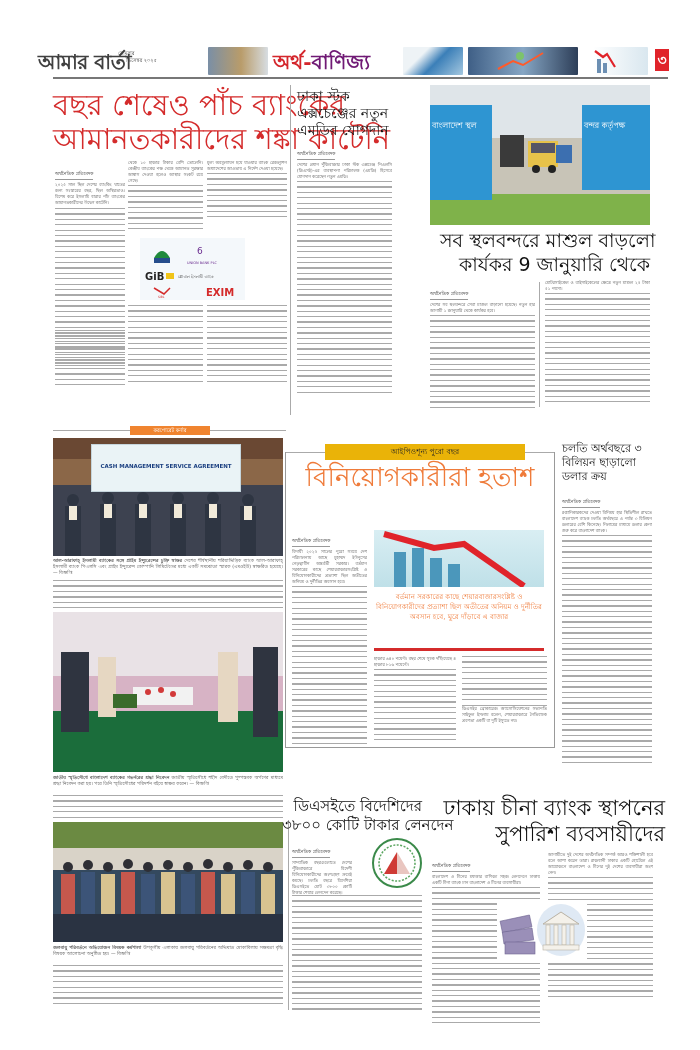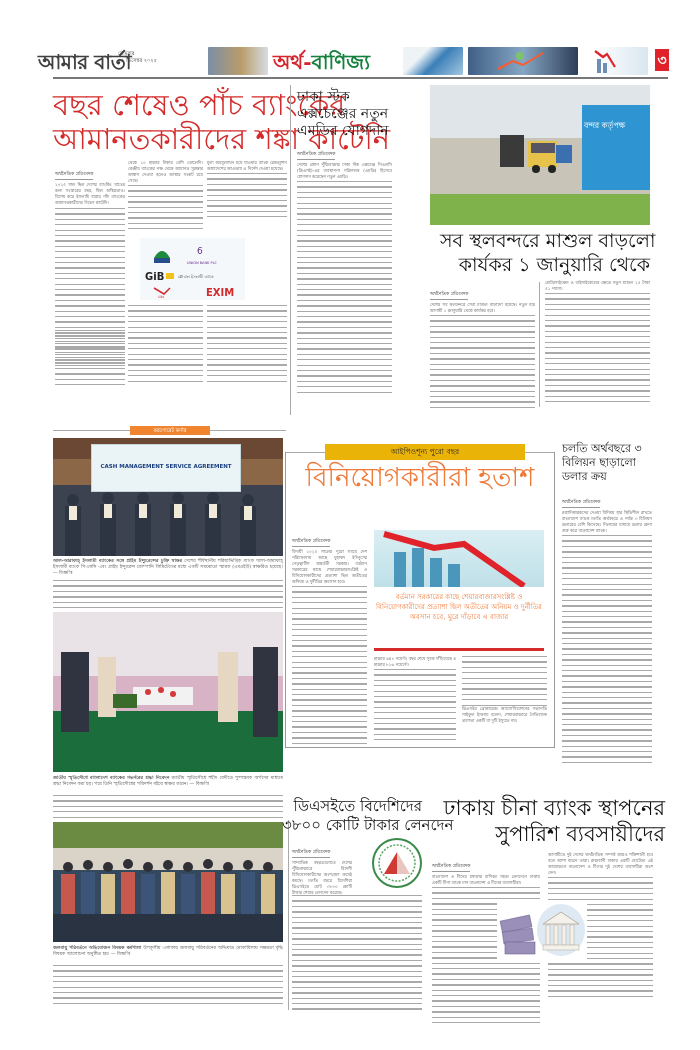--- a/index.html
+++ b/index.html
@@ -8,21 +8,21 @@
 
   .abs { position: absolute; }
 
   
   .masthead { left: 38px; top: 47px; width: 630px; height: 28px; }
   .logo { left: 0; top: 0; font-family: "DejaVu Sans", sans-serif; font-weight: bold; font-size: 20px; color: #404040; letter-spacing: -0.5px; }
   .date-box { left: 80px; top: 3px; font-size: 5px; line-height: 7px; color: #444; }
   .banner-img { top: 0; height: 28px; border-radius: 1px; }
   .section-title { left: 235px; top: 0; font-size: 20px; font-weight: bold; white-space: nowrap; }
   .section-title .a { color: #d4262c; }
-  .section-title .b { color: #15803d; }
+  .section-title .b { color: #701a75; }
   .page-no { left: 617px; top: 2px; width: 14px; height: 22px; background: #e0232a; color: #fff; font-size: 14px; text-align: center; line-height: 22px; font-weight: bold; }
   .rule { left: 53px; top: 77px; width: 615px; height: 2px; background: #777; }
 
   
   .txt { font-size: 4.2px; line-height: 6px; color: #555; text-align: justify; overflow: hidden; }
   .byline { font-size: 4.5px; color: #333; border-bottom: 0.6px solid #999; padding-bottom: 1px; display: inline-block; margin-bottom: 2px; }
   .lines { background: repeating-linear-gradient(to bottom, #8d8d8d 0, #8d8d8d 1.3px, transparent 1.3px, transparent 5.4px); opacity: 0.75; }
 
   .hl-red { color: #d42b2b; font-size: 29px; line-height: 34px; text-align: center; font-weight: normal; white-space: nowrap; }
   .hl-orange { color: #ef7b3a; font-size: 29px; line-height: 34px; text-align: center; white-space: nowrap; }
@@ -223,35 +223,38 @@
 <div class="abs vrule" style="left:288px;top:820px;height:190px;"></div>
 
 <div class="abs hl-small" style="left:297px;top:88px;width:95px;">ঢাকা স্টক এক্সচেঞ্জের নতুন এমডির যোগদান</div>
 <div class="abs" style="left:297px;top:140px;width:95px;">
   <div class="byline">অর্থনৈতিক প্রতিবেদক</div>
   <div class="txt">দেশের প্রধান পুঁজিবাজার ঢাকা স্টক এক্সচেঞ্জ পিএলসি (ডিএসই)-এর ব্যবস্থাপনা পরিচালক (এমডি) হিসেবে যোগদান করেছেন নতুন এমডি।</div>
   <div class="lines" style="height:215px;margin-top:1px;"></div>
 </div>
 
 <div class="abs photo bg-port" style="left:430px;top:85px;width:220px;height:140px;">
+  <div class="abs wall-blue" style="left:0;top:20px;width:62px;height:95px;">
+    <div style="color:#fff;font-size:8px;margin-top:14px;margin-left:2px;white-space:nowrap;">বাংলাদেশ স্থল</div>
+  </div>
   <div class="abs wall-blue" style="left:152px;top:20px;width:68px;height:85px;">
     <div style="color:#fff;font-size:8px;margin-top:14px;margin-left:2px;white-space:nowrap;">বন্দর কর্তৃপক্ষ</div>
   </div>
   <svg class="abs" style="left:68px;top:48px;" width="80" height="42">
     <rect x="2" y="2" width="24" height="32" fill="#3a3a3a"></rect>
       <rect x="30" y="8" width="30" height="26" fill="#e7c24a"></rect>
       <rect x="33" y="10" width="24" height="10" fill="#556"></rect>
       <rect x="58" y="12" width="16" height="18" fill="#3c6fb0"></rect>
     <circle cx="38" cy="36" r="4" fill="#222"></circle>
       <circle cx="54" cy="36" r="4" fill="#222"></circle>
   </svg>
 </div>
 <div class="abs hl-black" style="left:440px;top:228px;width:210px;font-size:19px;line-height:24px;">
   <div>সব স্থলবন্দরে মাশুল বাড়লো</div>
-  <div>কার্যকর ১ জানুয়ারি থেকে</div>
+  <div>কার্যকর 9 জানুয়ারি থেকে</div>
 </div>
 <div class="abs" style="left:430px;top:280px;width:105px;">
   <div class="byline">অর্থনৈতিক প্রতিবেদক</div>
   <div class="txt">দেশের সব স্থলবন্দরে সেবা মাশুল বাড়ানো হয়েছে। নতুন হার আগামী ১ জানুয়ারি থেকে কার্যকর হবে।</div>
   <div class="lines" style="height:95px;margin-top:1px;"></div>
 </div>
 <div class="abs" style="left:545px;top:280px;width:105px;">
   <div class="txt">মোটরসাইকেল ও বাইসাইকেলের ক্ষেত্রে নতুন মাশুল ২৫ টাকা ৫১ পয়সা।</div>
   <div class="lines" style="height:110px;margin-top:1px;"></div>
 </div>

